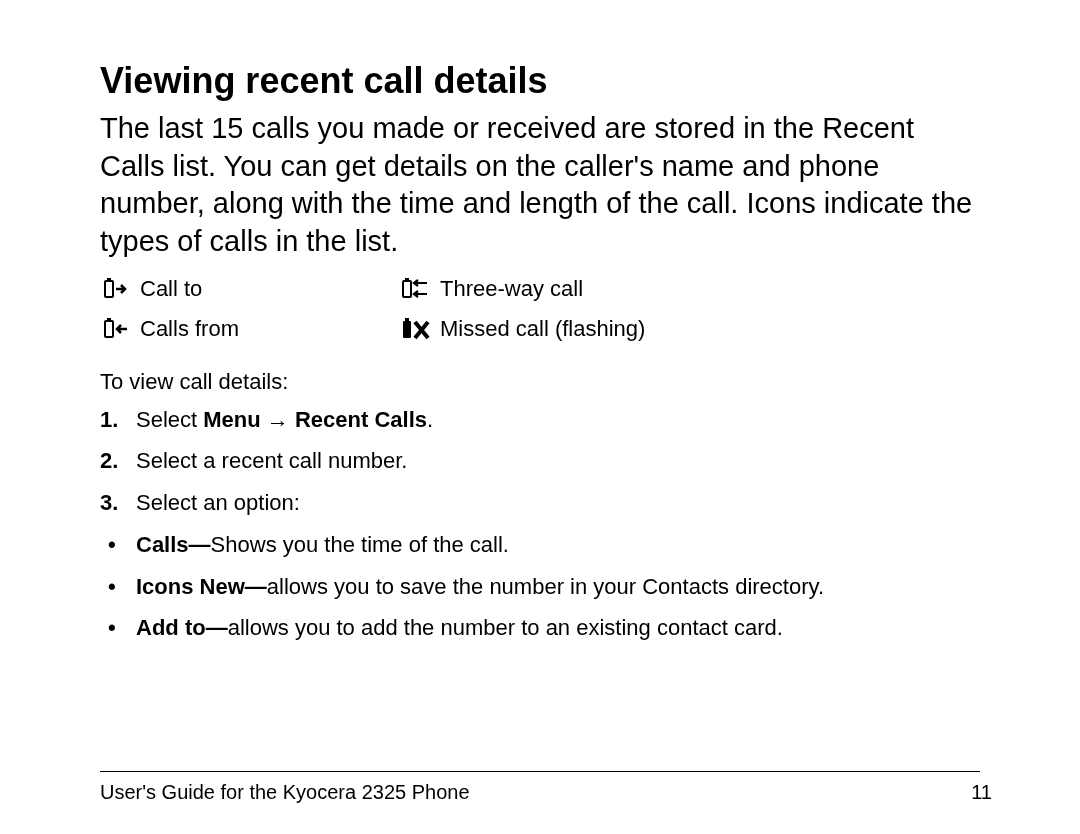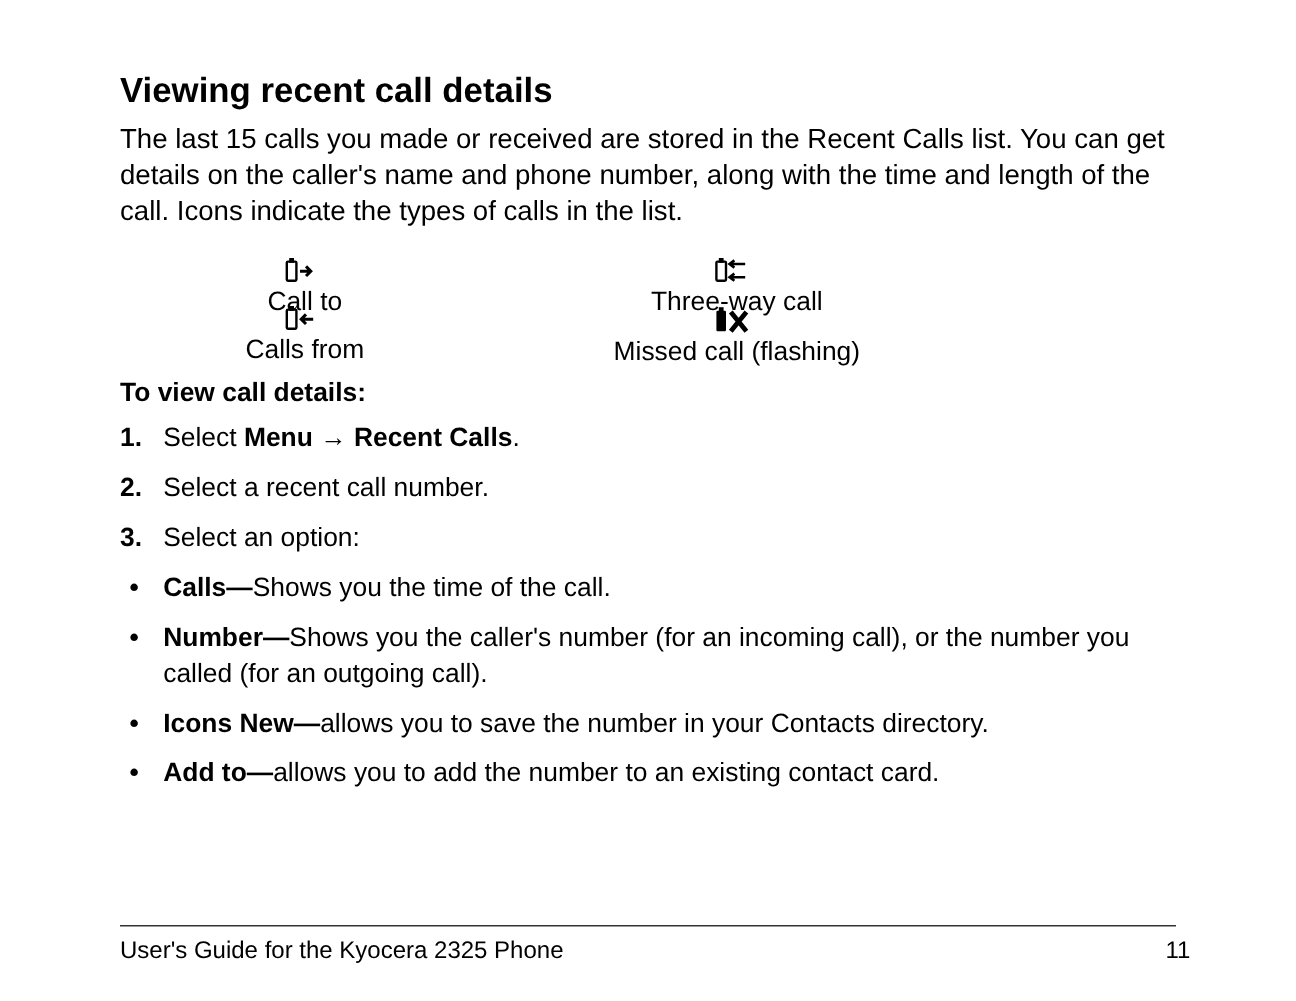--- a/index.html
+++ b/index.html
@@ -8,58 +8,57 @@
       width: 1080px;
       height: 834px;
       background: #fff;
       color: #000;
       padding: 0;
     }
     .page {
       padding: 60px 100px 0 100px;
     }
     h1 {
-      font-size: 29px;
+      font-size: 36px;
       font-weight: bold;
       margin-bottom: 8px;
     }
     .intro {
-      font-size: 23px;
+      font-size: 29px;
       line-height: 1.3;
-      margin-bottom: 23px;
+      margin-bottom: 8px;
     }
     .icon-grid {
       display: flex;
       margin-bottom: 20px;
     }
     .icon-col {
       display: flex;
       flex-direction: column;
     }
     .icon-row {
       display: flex;
       align-items: center;
       height: 40px;
-      flex-direction: column;
     }
     .icon-box {
       width: 32px;
       display: flex;
       justify-content: center;
       align-items: center;
     }
     .icon-label {
       font-size: 22px;
       margin-left: 8px;
     }
     .col-a { width: 300px; }
     .col-b { width: 420px; }
     .subhead {
       font-size: 22px;
-      font-weight: bold;
+      font-weight: normal;
       margin-top: 16px;
       margin-bottom: 10px;
     }
     ol {
       list-style: none;
       padding-left: 0;
     }
     ol li {
       font-size: 22px;
       margin-bottom: 12px;
@@ -179,23 +178,20 @@
       <span class="num">3.</span>
       <span>Select an option:</span>
     </li>
   </ol>
 
   <ul>
     <li>
       <span class="b">Calls—</span><span>Shows you the time of the call.</span>
     </li>
     <li>
-      <span class="b">Number—</span><span>Shows you the caller's number (for an incoming call), or the number you called (for an outgoing call).</span>
-    </li>
-    <li>
       <span class="b">Icons New—</span><span>allows you to save the number in your Contacts directory.</span>
     </li>
     <li>
       <span class="b">Add to—</span><span>allows you to add the number to an existing contact card.</span>
     </li>
   </ul>
 
 </div>
 
 <div class="footer-line"></div>

